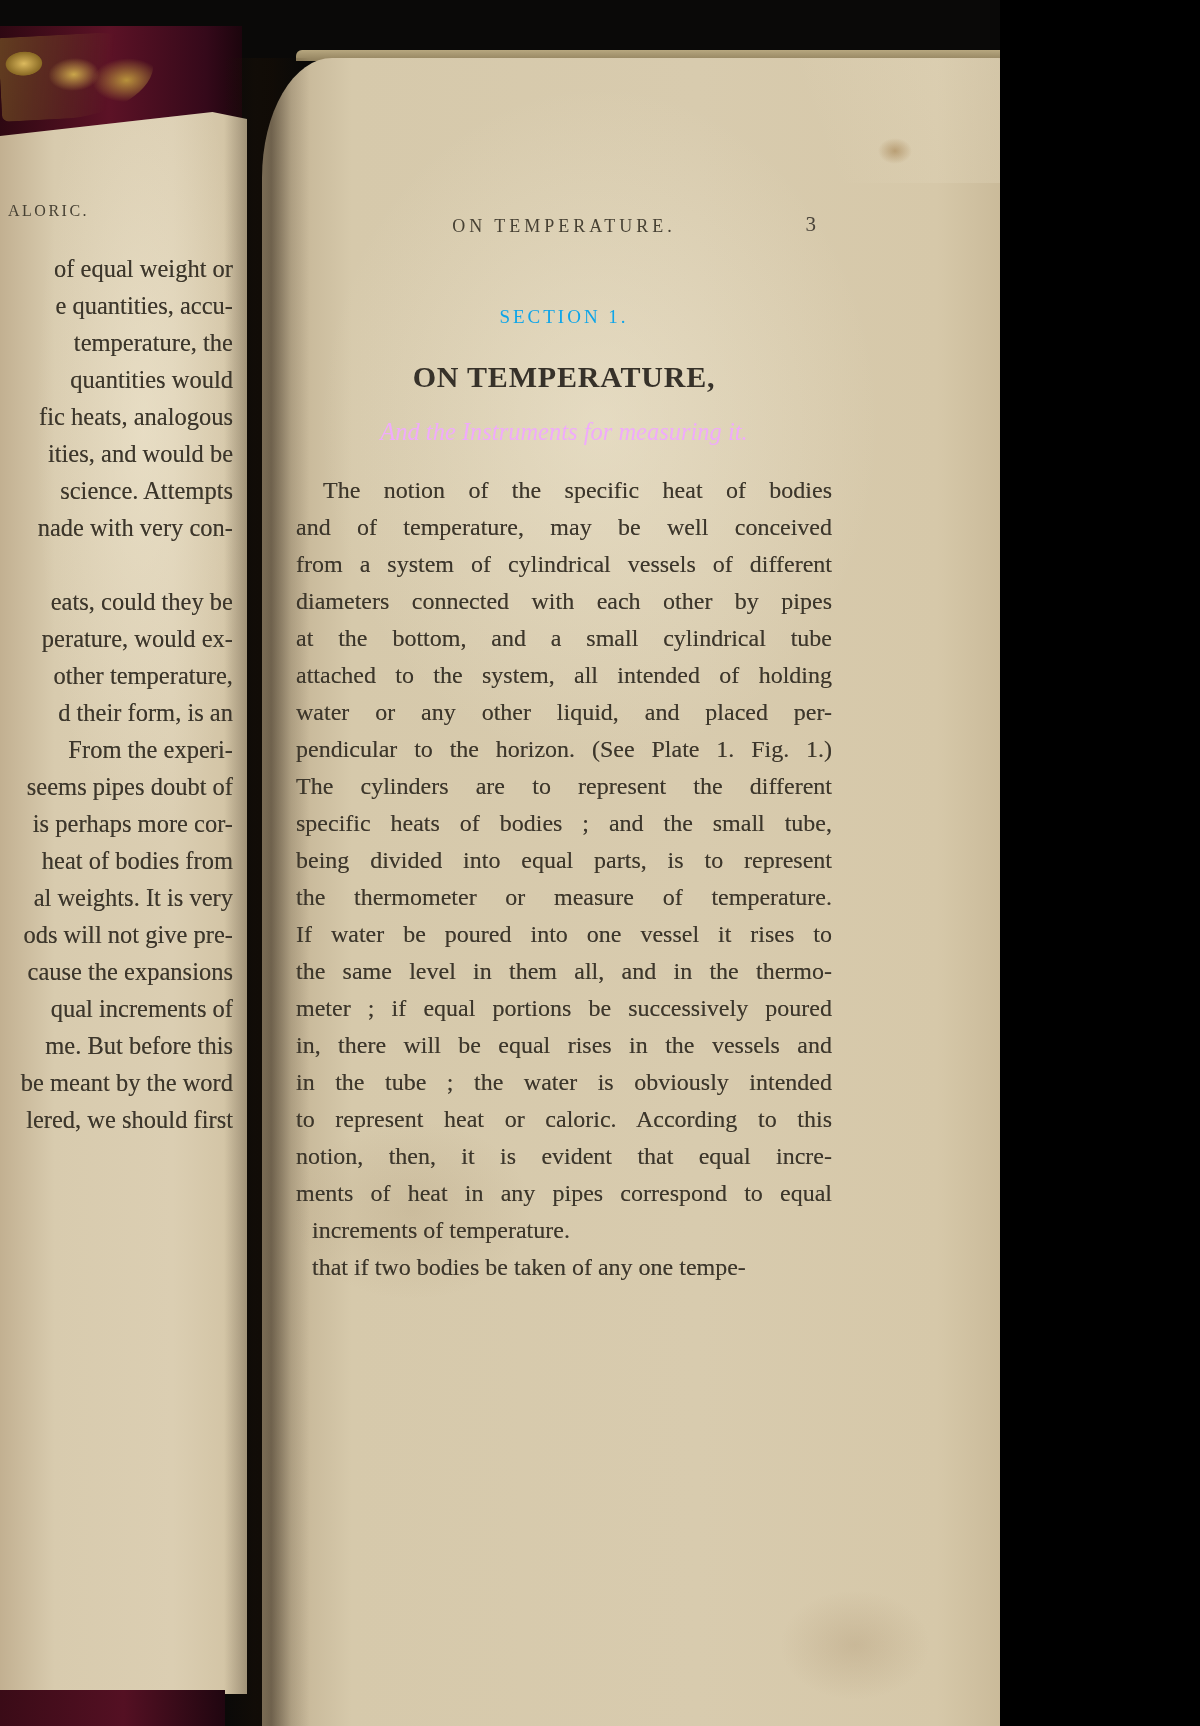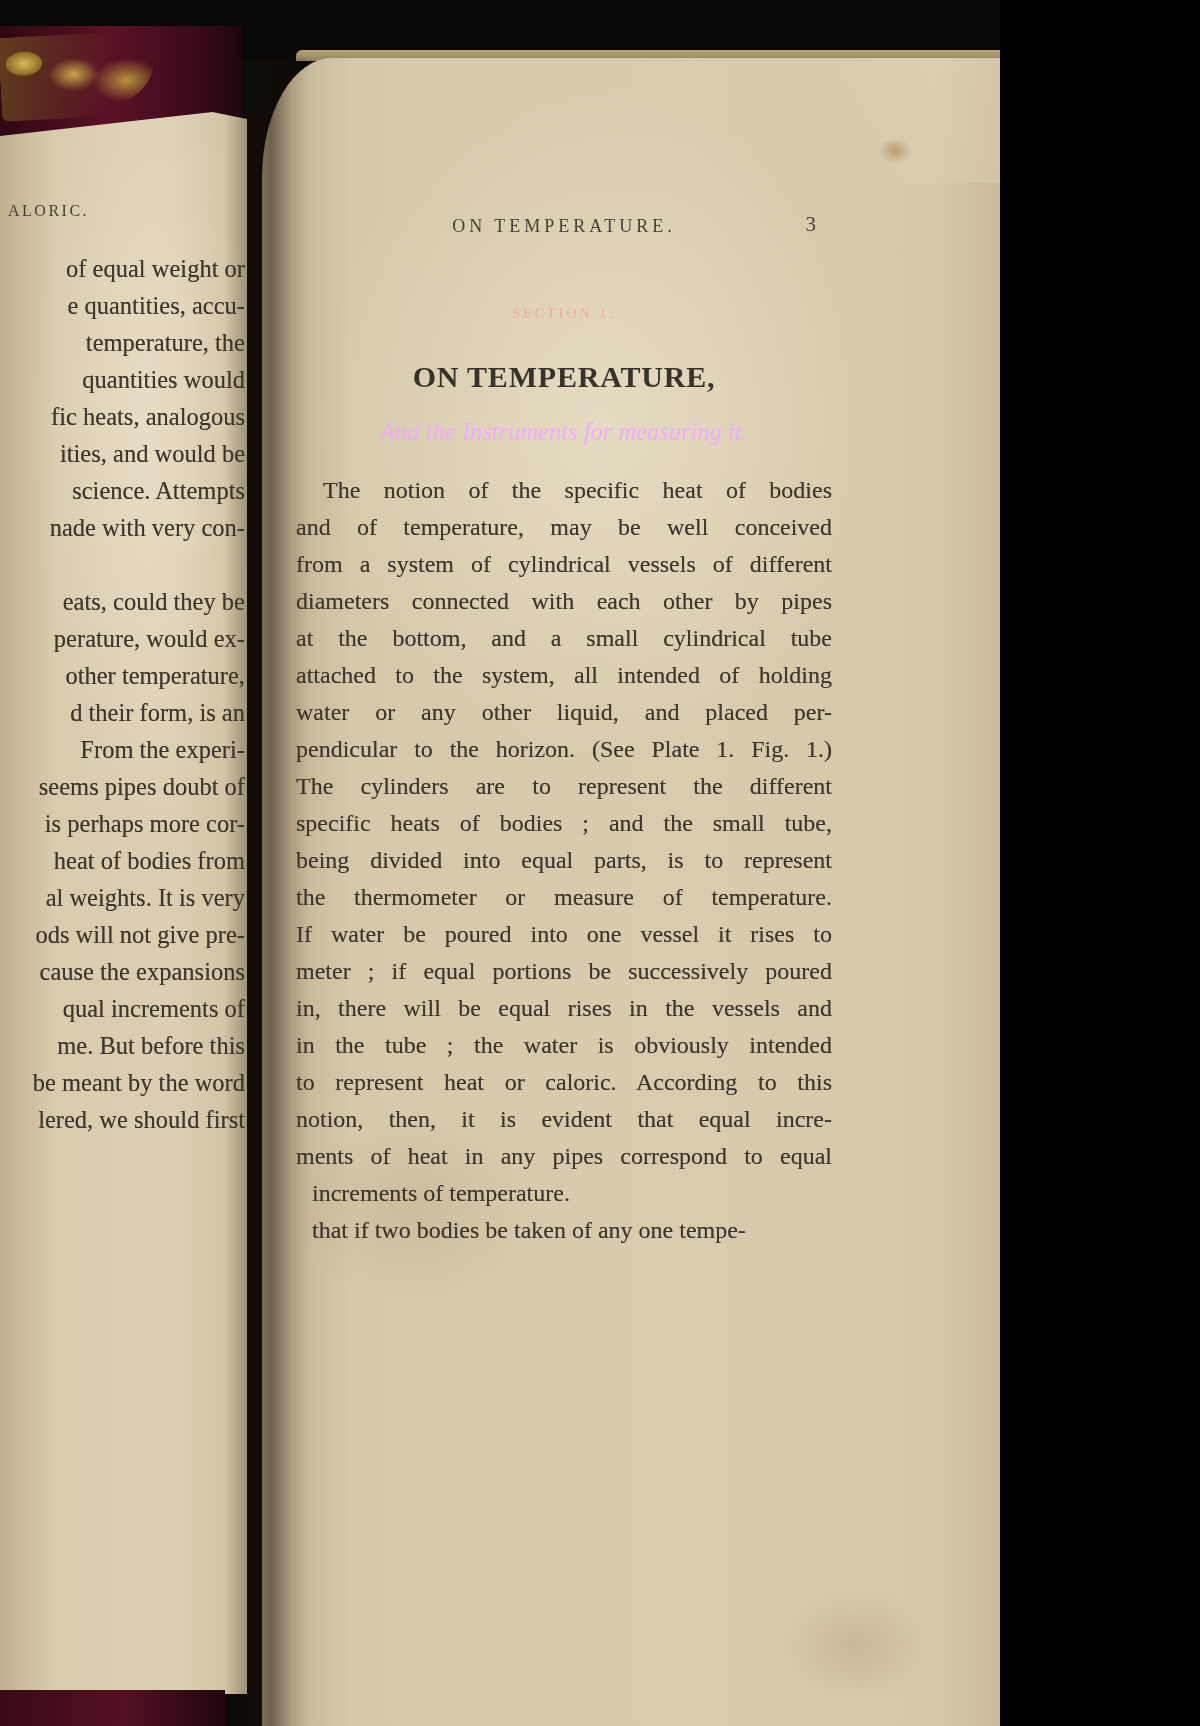--- a/index.html
+++ b/index.html
@@ -87,34 +87,34 @@
     background: radial-gradient(closest-side, rgba(120,90,50,.12), rgba(120,90,50,0)); }
   .stain-c { left:780px; top:1590px; width:150px; height:110px;
     background: radial-gradient(closest-side, rgba(130,95,55,.16), rgba(130,95,55,0)); }
 
   
   .left-text { position:absolute; left:0; top:0; width:233px; height:100%; color:var(--ink,#3c362b); }
   .l-header {
     position:absolute; left:8px; top:202px;
     font-size:16px; letter-spacing:2.5px; color:#464033;
   }
-  .l-lines { position:absolute; left:12px; top:250px; width:233px; }
+  .l-lines { position:absolute; left:0; top:250px; width:233px; }
   .lline {
     height:37px; line-height:37px; text-align:right;
     font-size:24.5px; white-space:nowrap; overflow:visible;
     text-shadow: 0 0 .5px rgba(60,52,40,.55);
   }
 
   
   .right-text { position:absolute; left:296px; top:0; width:536px; height:100%; color:var(--ink,#3c362b); }
   .r-headrow { position:absolute; top:216px; left:0; right:0; text-align:center; }
   .r-header { font-size:18px; letter-spacing:4px; color:#474134; }
   .r-pagenum { position:absolute; top:212px; right:16px; font-size:21px; color:#4a443a; }
   .r-section { position:absolute; top:306px; width:100%; text-align:center;
-    font-size:14px; letter-spacing:3px; color:#fca5a5; }
+    font-size:19px; letter-spacing:3px; color:#0ea5e9; }
   .r-title { position:absolute; top:360px; width:100%; text-align:center;
     font-size:30px; font-weight:bold; letter-spacing:.8px; color:#37322a; }
   .r-subtitle { position:absolute; top:418px; width:100%; text-align:center;
     font-style:italic; font-size:24.5px; color:#f0abfc; }
   .r-body { position:absolute; top:472px; left:0; width:536px;
     font-size:24px; line-height:37px;
     text-shadow: 0 0 .5px rgba(60,52,40,.5); }
   .bline { text-align:justify; text-align-last:justify; }
   .bline.lastline { text-align-last:left;margin-left:16px; }
   .bline.indent { text-indent:27px; }
@@ -189,20 +189,21 @@
           <div class="bline">diameters connected with each other by pipes</div>
           <div class="bline">at the bottom, and a small cylindrical tube</div>
           <div class="bline">attached to the system, all intended of holding</div>
           <div class="bline">water or any other liquid, and placed per-</div>
           <div class="bline">pendicular to the horizon. (See Plate 1. Fig. 1.)</div>
           <div class="bline">The cylinders are to represent the different</div>
           <div class="bline">specific heats of bodies ; and the small tube,</div>
           <div class="bline">being divided into equal parts, is to represent</div>
           <div class="bline">the thermometer or measure of temperature.</div>
           <div class="bline">If water be poured into one vessel it rises to</div>
+          <div class="bline">the same level in them all, and in the thermo-</div>
           <div class="bline">meter ; if equal portions be successively poured</div>
           <div class="bline">in, there will be equal rises in the vessels and</div>
           <div class="bline">in the tube ; the water is obviously intended</div>
           <div class="bline">to represent heat or caloric.   According to this</div>
           <div class="bline">notion, then, it is evident that equal incre-</div>
           <div class="bline">ments of heat in any pipes correspond to equal</div>
           <div class="bline lastline">increments of temperature.</div>
         </div>
         <div class="para">
           <div class="bline lastline">that if two bodies be taken of any one tempe-</div>

